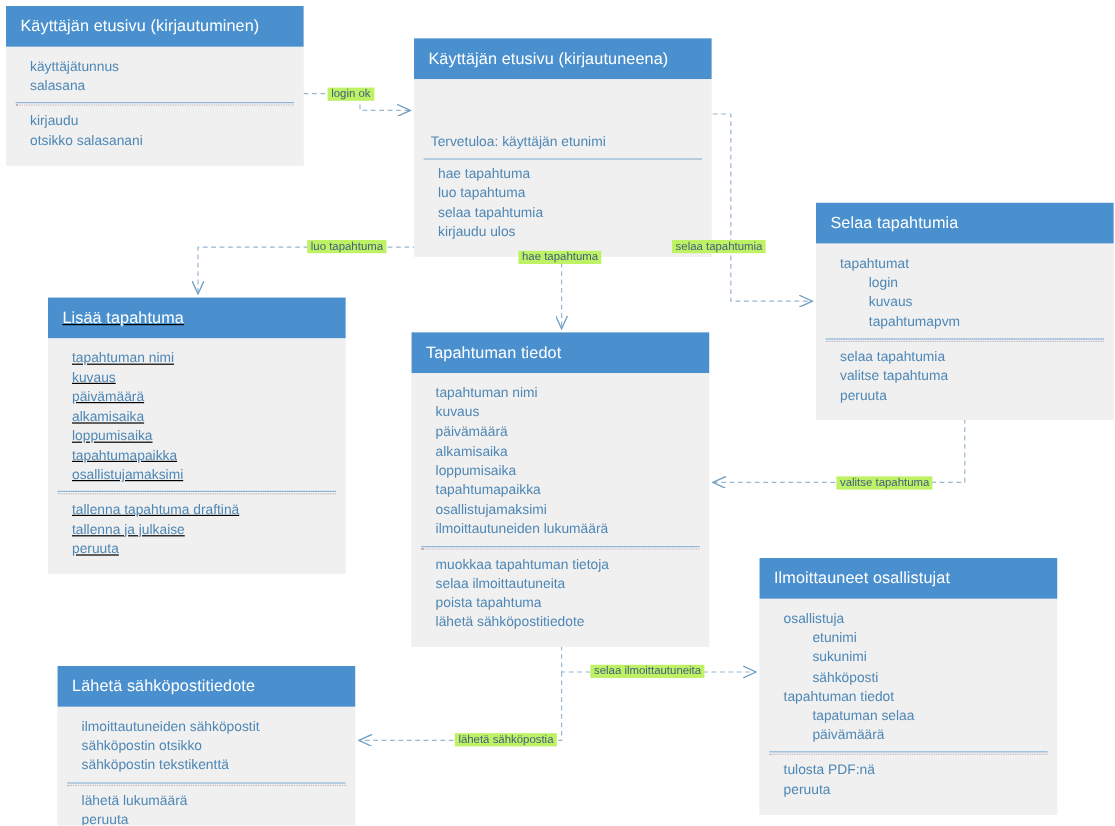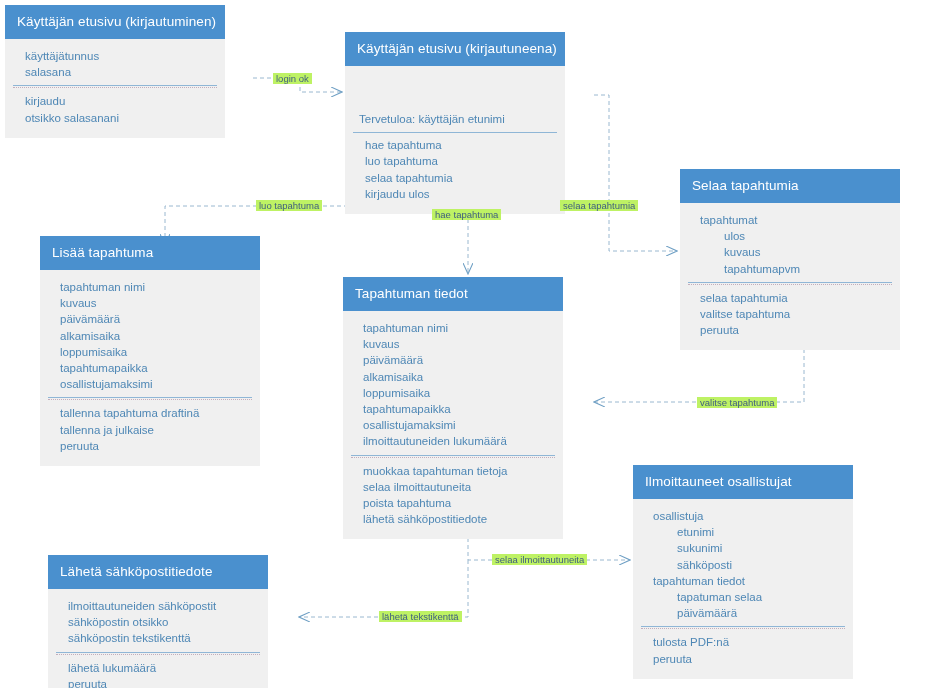--- a/index.html
+++ b/index.html
@@ -18,21 +18,21 @@
   svg.wires {
     position: absolute;
     left: 0;
     top: 0;
     width: 929px;
     height: 688px;
     pointer-events: none;
   }
   .box {
     position: absolute;
-    width: 220px;
+    width: 248px;
     box-sizing: border-box;
     background: #f0f0f0;
     z-index: 2;
   }
   .box-header {
     background: #4a90ce;
     color: #ffffff;
     font-size: 13.5px;
     padding: 9px 12px 10px 12px;
     letter-spacing: 0.1px;
@@ -109,21 +109,21 @@
       <path d="M468,560 L468,617 L300,617" marker-end="url(#arrowOpen)"></path>
     </g>
   </svg>
 
   <div class="wire-label" style="left:273px; top:73px;">login ok</div>
   <div class="wire-label" style="left:256px; top:200px;">luo tapahtuma</div>
   <div class="wire-label" style="left:432px; top:209px;">hae tapahtuma</div>
   <div class="wire-label" style="left:560px; top:200px;">selaa tapahtumia</div>
   <div class="wire-label" style="left:697px; top:397px;">valitse tapahtuma</div>
   <div class="wire-label" style="left:492px; top:554px;">selaa ilmoittautuneita</div>
-  <div class="wire-label" style="left:379px; top:611px;">lähetä tekstikenttä</div>
+  <div class="wire-label" style="left:379px; top:611px;">lähetä sähköpostia</div>
 
   <div class="box" style="left:5px; top:5px;">
     <div class="box-header">Käyttäjän etusivu (kirjautuminen)</div>
     <div class="box-body">
       <div class="attr">käyttäjätunnus</div>
       <div class="attr">salasana</div>
       <div class="sep-solid"></div>
       <div class="sep-dotted"></div>
       <div class="op">kirjaudu</div>
       <div class="op">otsikko salasanani</div>
@@ -140,32 +140,32 @@
       <div class="op">luo tapahtuma</div>
       <div class="op">selaa tapahtumia</div>
       <div class="op">kirjaudu ulos</div>
     </div>
   </div>
 
   <div class="box" style="left:680px; top:169px;">
     <div class="box-header">Selaa tapahtumia</div>
     <div class="box-body">
       <div class="attr">tapahtumat</div>
-      <div class="attr indent">ulos</div>
+      <div class="attr indent">login</div>
       <div class="attr indent">kuvaus</div>
       <div class="attr indent">tapahtumapvm</div>
       <div class="sep-solid"></div>
       <div class="sep-dotted"></div>
       <div class="op">selaa tapahtumia</div>
       <div class="op">valitse tapahtuma</div>
       <div class="op">peruuta</div>
     </div>
   </div>
 
-  <div class="box" style="left:40px; top:236px;">
+  <div class="box" style="left:40px; top:248px;text-decoration:underline;">
     <div class="box-header">Lisää tapahtuma</div>
     <div class="box-body">
       <div class="attr">tapahtuman nimi</div>
       <div class="attr">kuvaus</div>
       <div class="attr">päivämäärä</div>
       <div class="attr">alkamisaika</div>
       <div class="attr">loppumisaika</div>
       <div class="attr">tapahtumapaikka</div>
       <div class="attr">osallistujamaksimi</div>
       <div class="sep-solid"></div>

